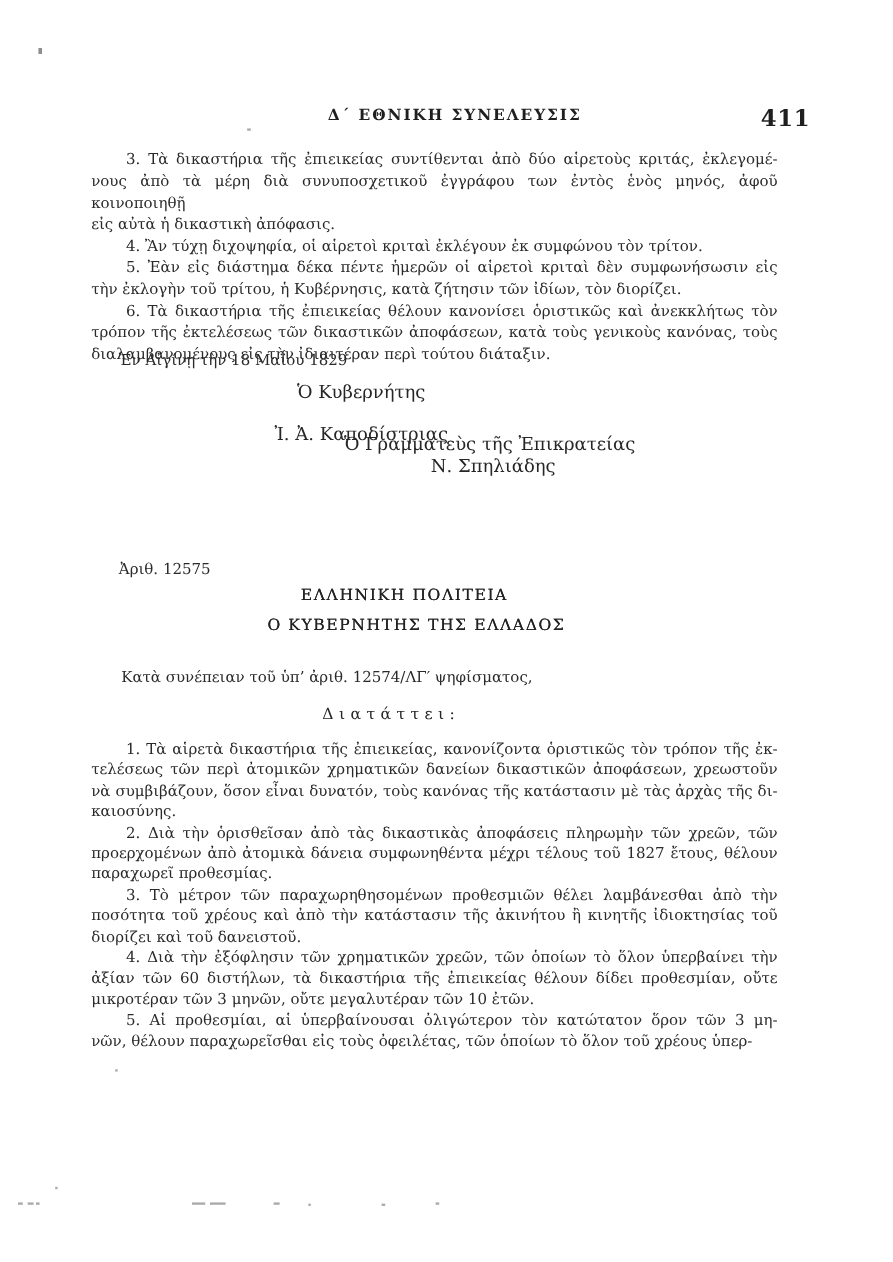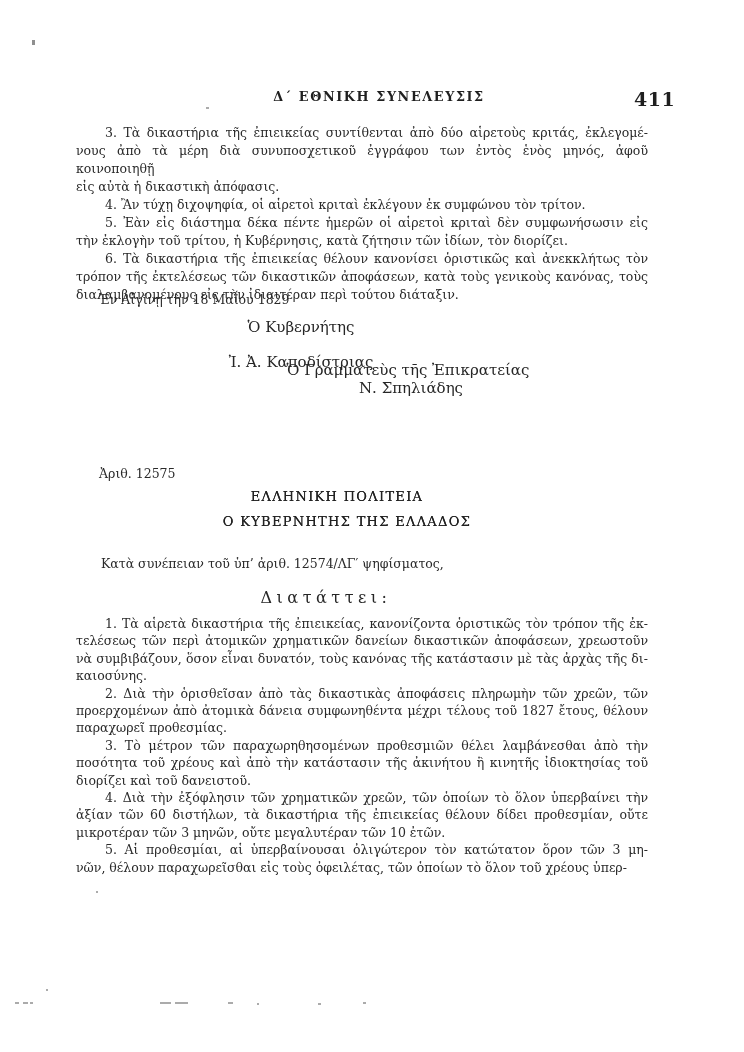--- a/index.html
+++ b/index.html
@@ -46,21 +46,21 @@
     font-size:13px; letter-spacing:1.3px; color:#222222;
     text-shadow:0 0 0.5px #222222;
     margin-left:31px;
   }
   .state-title { top:489px; width:612px; }
   .authority-title { top:514px; width:632px; }
 
   .preamble { position:absolute; top:556px; left:101px; font-size:12.5px; }
   .enacting {
     position:absolute; top:588px; left:0; width:652px;
-    text-align:center; font-size:16px; letter-spacing:4.5px; color:#262626;
+    text-align:center; font-size:13px; letter-spacing:4.5px; color:#262626;
   }
 
   
   .speck { position:absolute; background:#8f8f8f; opacity:0.75; }
   .sp1  { top:40px;  left:32px;  width:3px;  height:5px; background:#6a6a6a; }
   .sp2  { top:107px; left:206px; width:3px;  height:2px; }
   .sp3  { top:891px; left:96px;  width:2px;  height:2px; }
   .sp4  { top:989px; left:46px;  width:2px;  height:2px; }
   .sp5  { top:1002px; left:15px;  width:4px;  height:2px; }
   .sp6  { top:1002px; left:23px;  width:5px;  height:2px; }

